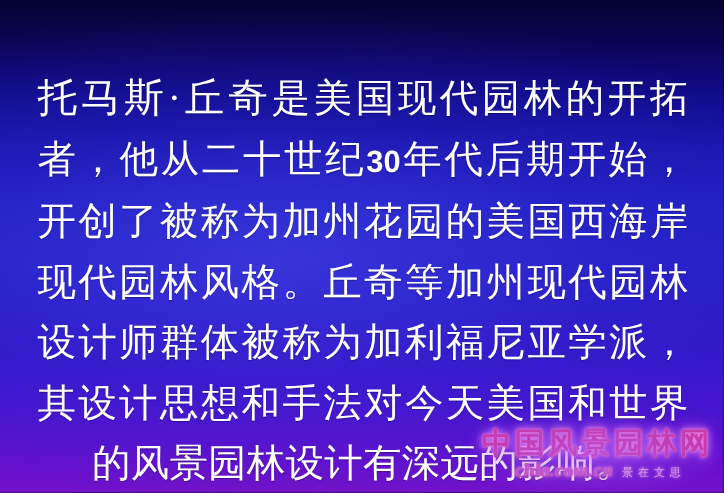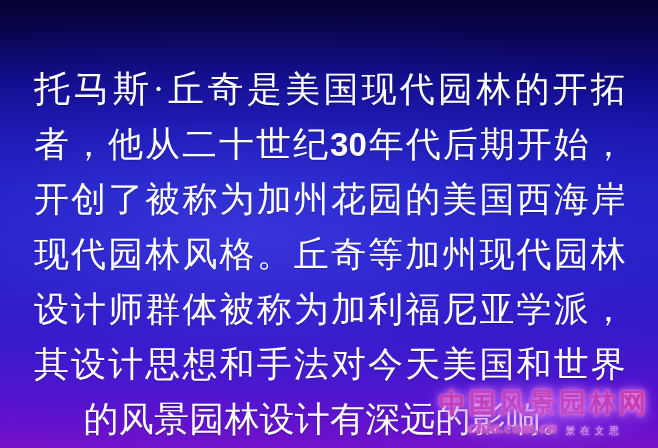--- a/index.html
+++ b/index.html
@@ -52,31 +52,31 @@
     word-break: break-all;
     text-shadow: 0 1px 1px rgba(0,0,0,0.30);
   }
   #copy .name {
     font-size: 36px;
     letter-spacing: 0.5px;
   }
   #copy .num {
     font-family: "Liberation Sans", "DejaVu Sans", sans-serif;
     font-weight: bold;
-    font-size: 33px;
+    font-size: 28px;
   }
 
   
   #watermark {
     position: absolute;
     right: 8px;
     bottom: 6px;
     width: 212px;
     height: 54px;
-    text-align: center;
+    text-align: left;
     user-select: none;
   }
   #wm-cn {
     display: block;
     font-family: "Liberation Serif", "DejaVu Serif", serif;
     font-weight: bold;
     font-size: 27px;
     line-height: 30px;
     letter-spacing: 3px;
     color: #c83caa;

